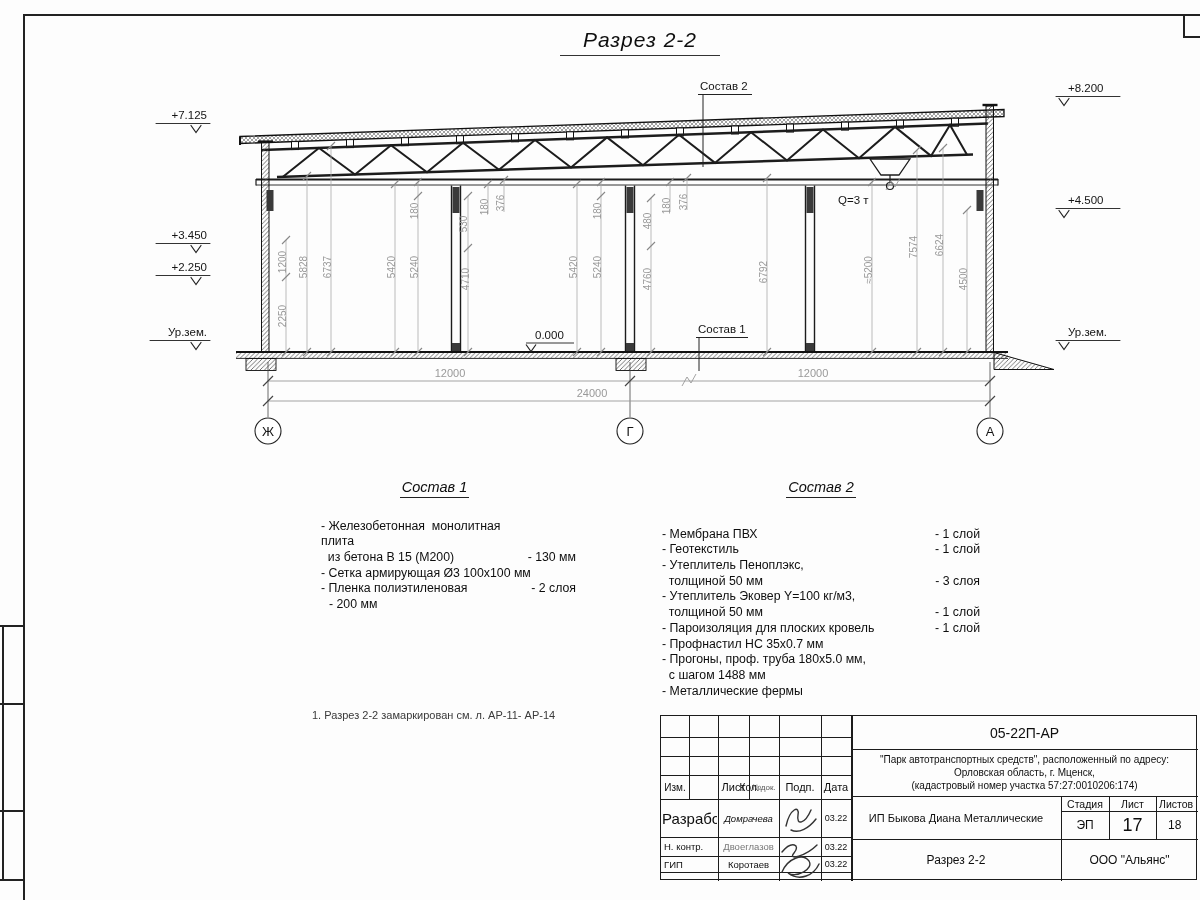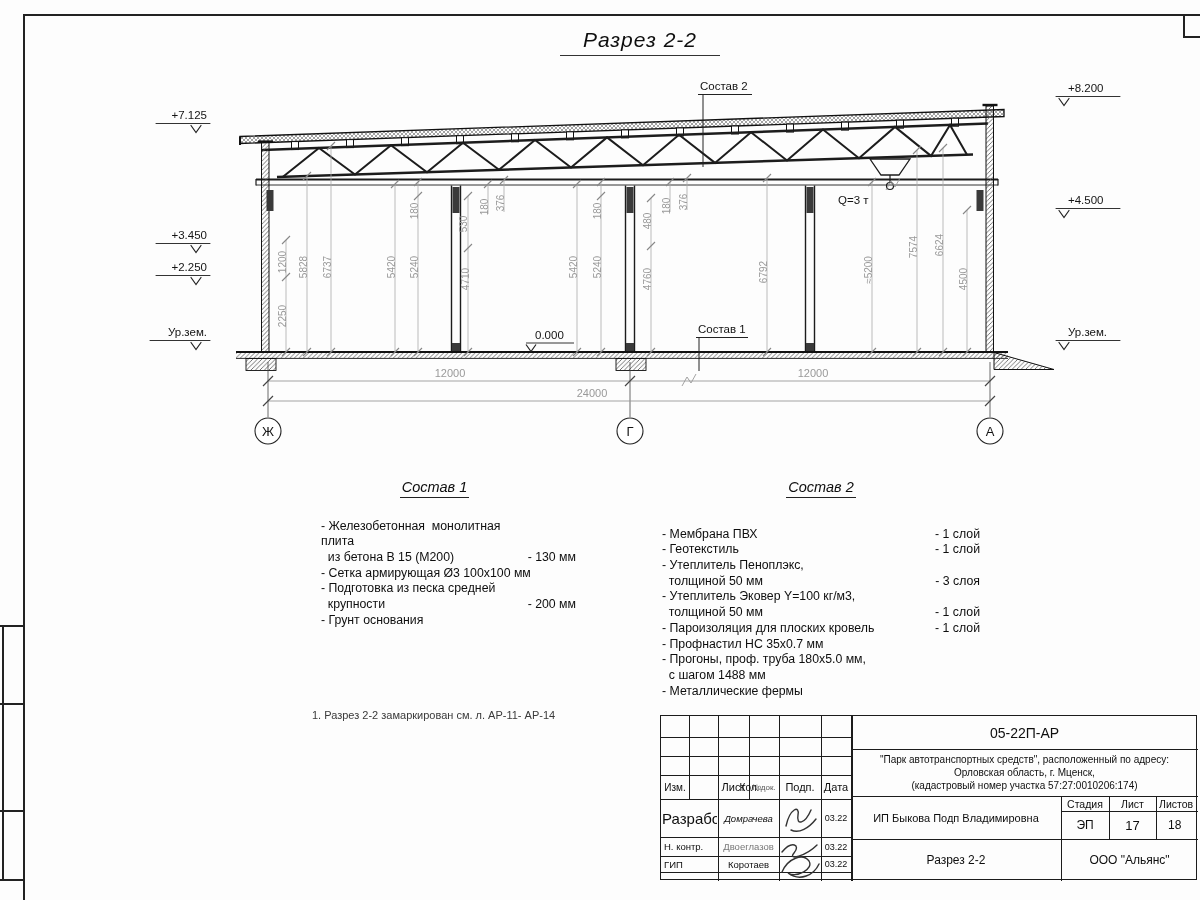--- a/index.html
+++ b/index.html
@@ -264,27 +264,25 @@
         <div class="s-row">
           <div class="s-name">- Железобетонная  монолитная плита
   из бетона В 15 (М200)</div>
           <div class="s-val">- 130 мм</div>
         </div>
         <div class="s-row">
           <div class="s-name">- Сетка армирующая Ø3 100х100 мм</div>
           <div class="s-val"></div>
         </div>
         <div class="s-row">
-          <div class="s-name">- Подготовка из песка средней
-  крупности</div>
+          <div class="s-name">- Пленка полиэтиленовая</div>
+          <div class="s-val">-  2 слоя</div>
+        </div>
+        <div class="s-row">
           <div class="s-val">- 200 мм</div>
-        </div>
-        <div class="s-row">
-          <div class="s-name">- Грунт основания</div>
-          <div class="s-val"></div>
         </div>
       </div>
 </div>
 <div id="sostav2-block" class="sostav" style="left:662px; top:478px; width:318px;">
   <div class="s-title"><span>Состав 2</span></div>
   <div class="s-rows">
         <div class="s-row">
           <div class="s-name">- Мембрана ПВХ</div>
           <div class="s-val">- 1 слой</div>
         </div>
@@ -369,24 +367,24 @@
   </svg>
   <svg style="position:absolute;left:117px;top:122px;" width="44" height="42" viewBox="0 0 44 42">
     <path d="M4,14 C14,2 23,7 16,15 C9,23 28,18 39,7" stroke="#333" stroke-width="1.4" fill="none" stroke-linecap="round"></path>
     <path d="M4,34 C10,20 25,15 31,23 C36,31 19,40 10,35 C22,44 36,37 41,26" stroke="#333" stroke-width="1.4" fill="none" stroke-linecap="round"></path>
   </svg>
 
   <div class="cell" style="left:190px;top:0;width:347px;height:33px;font-size:14px;text-align:right;">05-22П-АР</div>
   <div class="cell pre" style="left:192px;top:33px;width:343px;height:47px;font-size:10px;line-height:1.3;">"Парк автотранспортных средств",  расположенный по адресу:
 Орловская область, г. Мценск,
 (кадастровый номер участка 57:27:0010206:174)</div>
-  <div class="cell" style="left:190px;top:80px;width:210px;height:43px;font-size:11px;">ИП Быкова Подп Владимировна</div>
+  <div class="cell" style="left:190px;top:80px;width:210px;height:43px;font-size:11px;">ИП Быкова Диана Металлические</div>
   <div class="cell" style="left:400px;top:80px;width:48px;height:15px;font-size:10.5px;">Стадия</div>
   <div class="cell" style="left:448px;top:80px;width:47px;height:15px;font-size:10.5px;">Лист</div>
   <div class="cell" style="left:495px;top:80px;width:42px;height:15px;font-size:10.5px;justify-content:flex-start;padding-left:3px;">Листов</div>
   <div class="cell" style="left:400px;top:95px;width:48px;height:28px;font-size:12px;">ЭП</div>
-  <div class="cell" style="left:448px;top:95px;width:47px;height:28px;font-size:13px;">17</div>
+  <div class="cell" style="left:448px;top:95px;width:47px;height:28px;font-size:18px;">17</div>
   <div class="cell" style="left:495px;top:95px;width:42px;height:28px;font-size:12px;justify-content:flex-start;padding-left:12px;">18</div>
   <div class="cell" style="left:190px;top:123px;width:210px;height:42px;font-size:12px;">Разрез 2-2</div>
   <div class="cell" style="left:400px;top:123px;width:137px;height:42px;font-size:12px;">ООО "Альянс"</div>
 </div>
 
 </div>
 
 </body></html>

